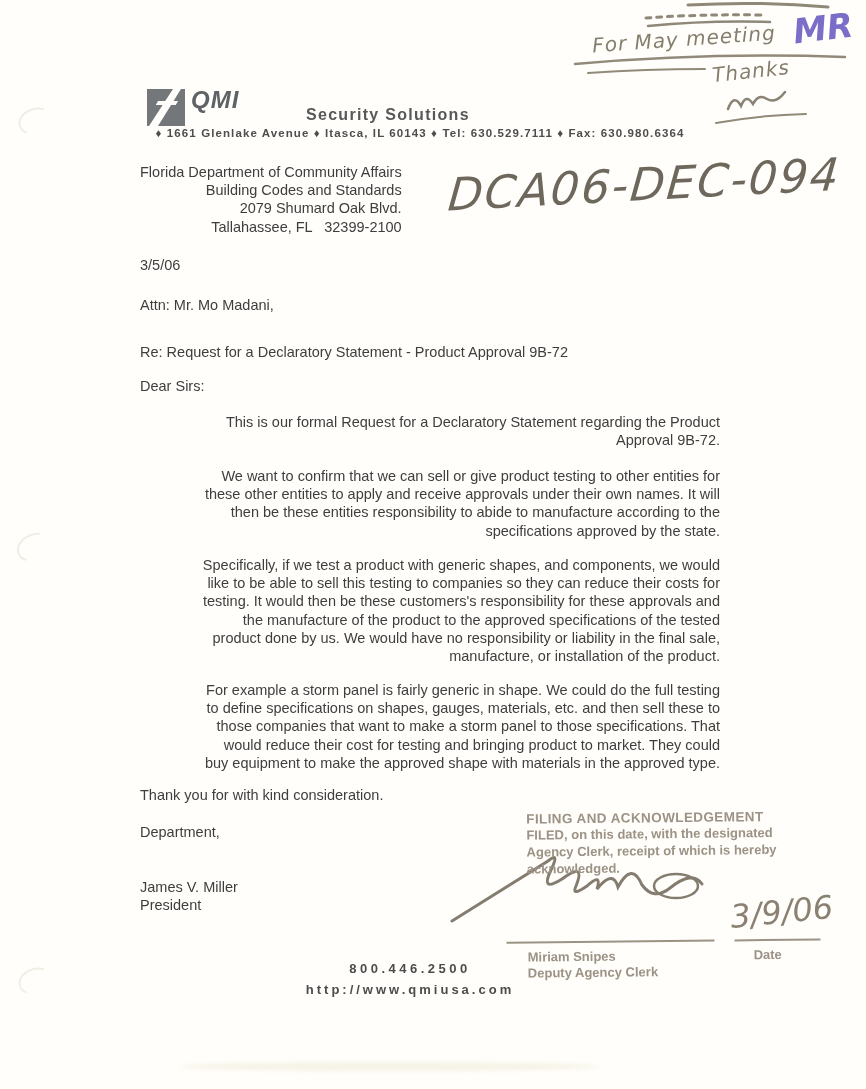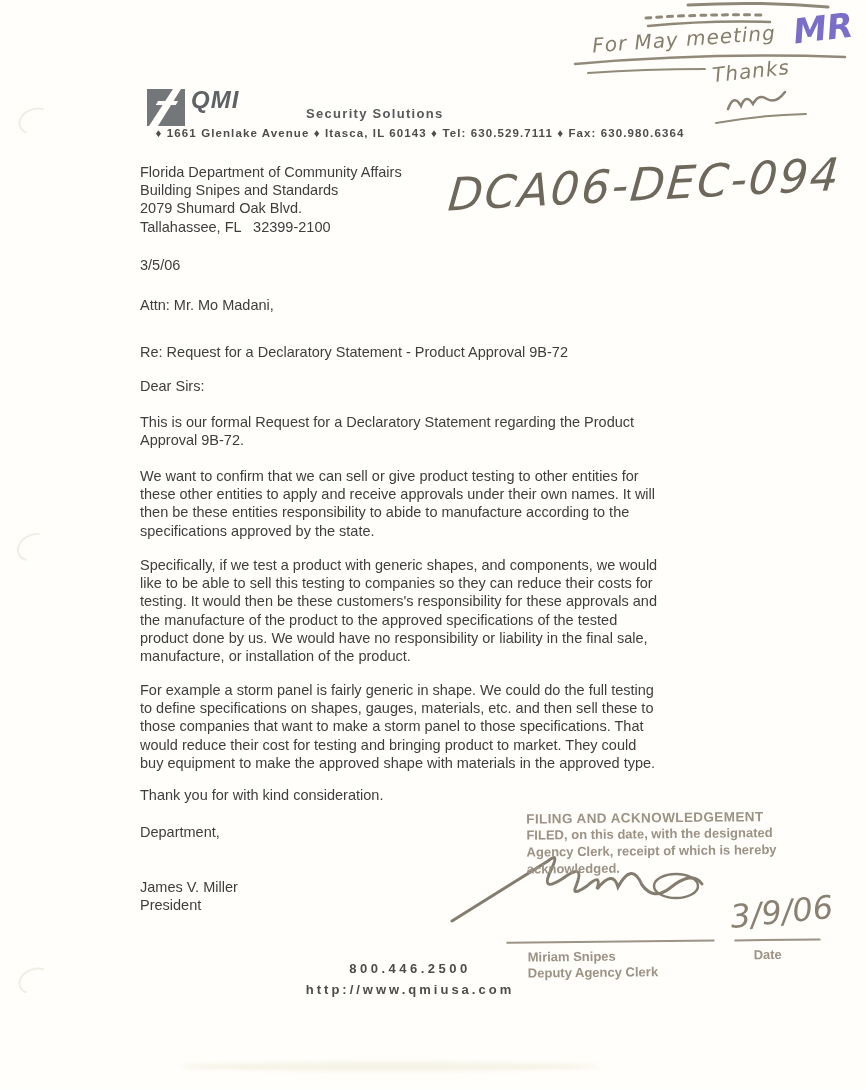--- a/index.html
+++ b/index.html
@@ -11,32 +11,32 @@
   }
   .abs{position:absolute;}
   .logo-icon{left:147px;top:89px;width:38px;height:37px;}
   .logo-text{
     left:191px;top:86px;
     font-size:24px;font-weight:bold;font-style:italic;
     letter-spacing:1px;color:#5f6264;
   }
   .logo-tagline{
     left:306px;top:106px;
-    font-size:13px;font-weight:bold;letter-spacing:1.3px;color:#565859;
+    font-size:16px;font-weight:bold;letter-spacing:1.3px;color:#565859;
   }
   .address-line{
     left:140px;top:127px;width:560px;text-align:center;
     font-size:11.5px;font-weight:bold;letter-spacing:1.1px;color:#4d4d4d;
     white-space:nowrap;
   }
   
   .recipient{left:140px;top:163px;font-size:14.5px;line-height:18px;}
   .recipient div{white-space:pre;}
   
-  .body-text{font-size:14.5px;line-height:18.2px;color:#3e3e3e;}
+  .body-text{font-size:14.5px;line-height:18.2px;color:#3e3e3e;text-align:right;}
   .para{white-space:pre-line;width:580px;}
   .l-date{left:140px;top:256px;}
   .l-attn{left:140px;top:296px;}
   .l-re{left:140px;top:343px;}
   .l-sal{left:140px;top:377px;}
   .l-p1{left:140px;top:413px;}
   .l-p2{left:140px;top:467px;}
   .l-p3{left:140px;top:556px;}
   .l-p4{left:140px;top:681px;}
   .l-thanks{left:140px;top:786px;}
@@ -128,21 +128,21 @@
   <rect x="0" y="0" width="38" height="37" fill="#73777a"></rect>
   <polygon points="2,37 26,0 34,0 11,37" fill="#fffefb"></polygon>
   <rect x="18" y="12" width="20" height="4" fill="#fffefb" transform="skewX(-30)"></rect>
 </svg>
 <div class="abs logo-text">QMI</div>
 <div class="abs logo-tagline">Security Solutions</div>
 <div class="abs address-line">♦ 1661 Glenlake Avenue ♦ Itasca, IL 60143 ♦ Tel: 630.529.7111 ♦ Fax: 630.980.6364</div>
 
 <div class="abs recipient body-text">
   <div>Florida Department of Community Affairs</div>
-  <div>Building Snipes and Standards</div>
+  <div>Building Codes and Standards</div>
   <div>2079 Shumard Oak Blvd.</div>
   <div>Tallahassee, FL   32399-2100</div>
 </div>
 
 <div class="abs hand case-number">DCA06-DEC-094</div>
 
 <div class="abs body-text l-date">3/5/06</div>
 <div class="abs body-text l-attn">Attn: Mr. Mo Madani,</div>
 <div class="abs body-text l-re">Re: Request for a Declaratory Statement - Product Approval 9B-72</div>
 <div class="abs body-text l-sal">Dear Sirs:</div>

